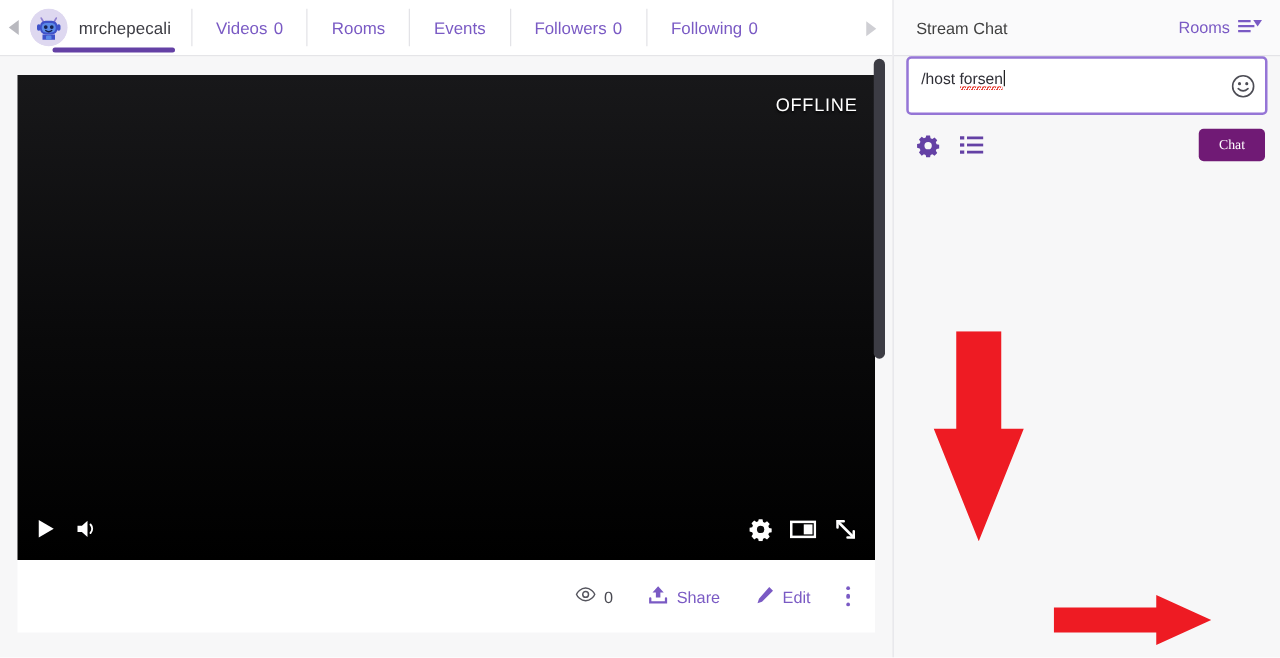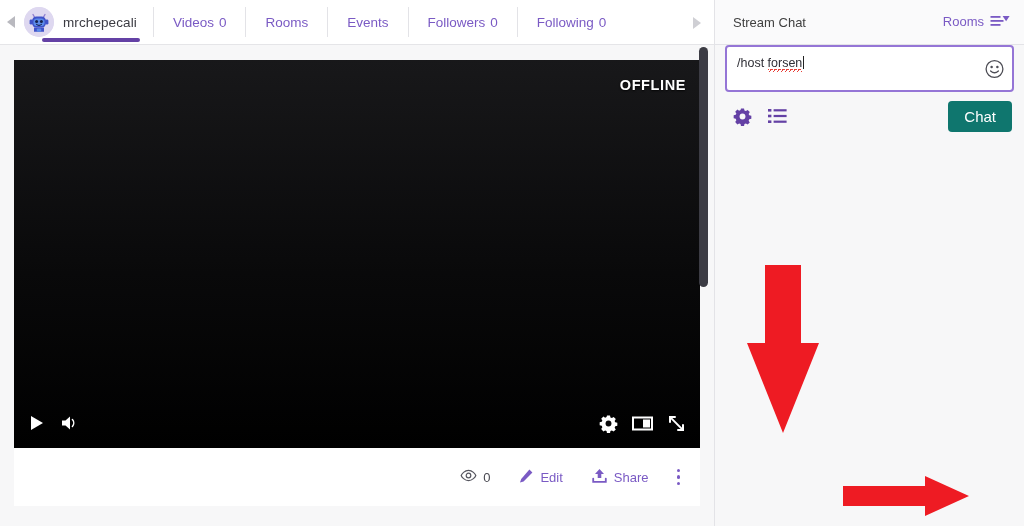--- a/index.html
+++ b/index.html
@@ -85,21 +85,20 @@
 
   .player-wrap {
     position: absolute; left: 14px; top: 15px;
     width: 686px; height: 388px;
     background: linear-gradient(180deg,#18181a 0%,#09090a 55%,#000 100%);
   }
   .offline-label {
     position: absolute; right: 14px; top: 17px;
     color: #ffffff; font-size: 14.5px; letter-spacing: .6px;
     text-shadow: 0 1px 2px rgba(0,0,0,.8);
-    font-weight: bold;
   }
   .player-controls {
     position: absolute; left: 0; right: 0; bottom: 0;
     height: 50px; display: flex; align-items: center;
     padding: 0 14px;
   }
   .pc-left { display: flex; align-items: center; gap: 14px; }
   .pc-right { margin-left: auto; display: flex; align-items: center; gap: 14px; }
   .pc-btn { cursor: pointer; display: flex; align-items: center; justify-content: center; }
 
@@ -186,22 +185,22 @@
 
   .chat-footer {
     height: 48px; min-height: 48px;
     display: flex; align-items: center;
     padding: 0 12px 0 18px;
   }
   .footer-icons { display: flex; align-items: center; gap: 16px; }
   .footer-icon { cursor: pointer; display: flex; }
   .chat-send-btn {
     margin-left: auto;
-    background: #0f766e; color: #ffffff;
-    font-size: 15px; font-family: Liberation Sans, sans-serif;
+    background: #701a75; color: #ffffff;
+    font-size: 11px; font-family: Liberation Serif, serif;
     border: none; border-radius: 4px;
     padding: 7px 16px; cursor: pointer;
   }
 
   
   .annot { position: absolute; pointer-events: none; }
   .arrow-down { left: 745px; top: 265px; width: 80px; height: 170px; z-index: 40; }
   .arrow-right { left: 843px; top: 476px; width: 126px; height: 40px; z-index: 40; }
 </style>
 </head>
@@ -318,35 +317,35 @@
             <svg width="17" height="13" viewBox="0 0 17 13">
               <path d="M8.5 1.4C4.6 1.4 1.7 5 1.2 6.5c.5 1.5 3.4 5.1 7.3 5.1s6.8-3.6 7.3-5.1C15.3 5 12.4 1.4 8.5 1.4z" stroke="#55555e" stroke-width="1.2" fill="none"></path>
               <circle cx="8.5" cy="6.5" r="2.3" stroke="#55555e" stroke-width="1.2" fill="none"></circle>
             </svg>
           </span>
           <span class="num">0</span>
         </div>
 
         <div class="meta-item">
           <span>
-            <svg width="16" height="16" viewBox="0 0 16 16">
-              <path d="M11.4 1.6 L14.4 4.6 L5.6 13.4 L2 14.6 L3.2 11z" fill="#7a5ac4"></path>
-            </svg>
-          </span>
-          <span>Edit</span>
-        </div>
-
-        <div class="meta-item">
-          <span>
             <svg width="17" height="16" viewBox="0 0 17 16">
               <path d="M8.5 1 L13 6 H10.3 V10 H6.7 V6 H4z" fill="#7a5ac4"></path>
               <path d="M2.2 10.6 v3.2 h12.6 v-3.2" stroke="#7a5ac4" stroke-width="1.8" fill="none" stroke-linecap="round"></path>
             </svg>
           </span>
           <span>Share</span>
+        </div>
+
+        <div class="meta-item">
+          <span>
+            <svg width="16" height="16" viewBox="0 0 16 16">
+              <path d="M11.4 1.6 L14.4 4.6 L5.6 13.4 L2 14.6 L3.2 11z" fill="#7a5ac4"></path>
+            </svg>
+          </span>
+          <span>Edit</span>
         </div>
 
         <div class="kebab">
           <i></i>
           <i></i>
           <i></i>
         </div>
       </div>
 
       <div class="scroll-track">

